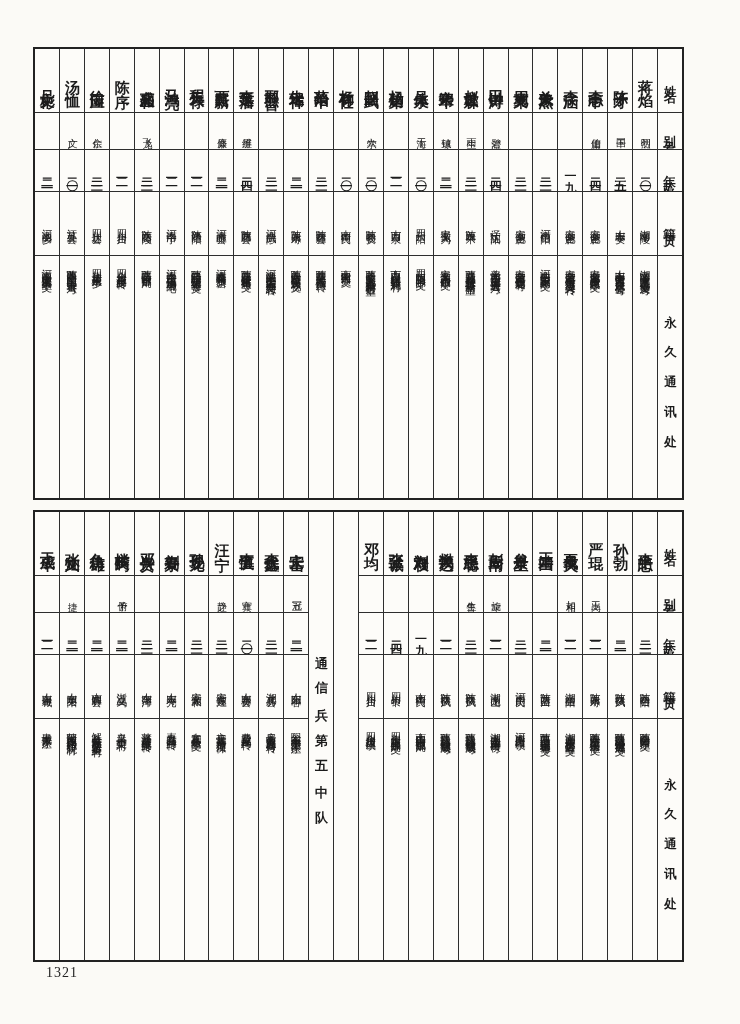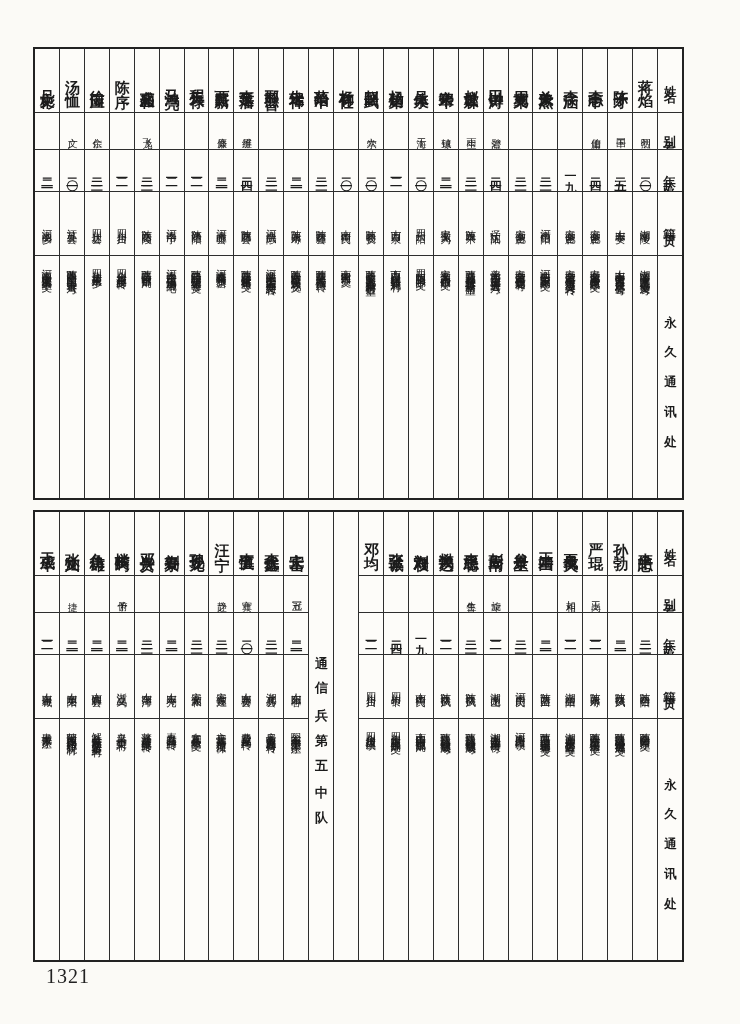--- a/index.html
+++ b/index.html
@@ -48,21 +48,21 @@
   .addr-cell .vtext{font-size:10.5px;letter-spacing:1.2px;line-height:1.02;}
   .header-name .vtext,.header-alias .vtext,.header-age .vtext,.header-native .vtext{
     font-size:12.5px;font-weight:700;letter-spacing:6px;
   }
   .header-addr .vtext{font-size:12.5px;font-weight:700;letter-spacing:30px;}
   .header-addr{align-items:center;}
   .unit-title .vtext{font-size:13px;font-weight:600;letter-spacing:26px;}
   #page-number{
     position:absolute;left:46px;top:965px;
     font-family:"Liberation Serif","DejaVu Serif",serif;
-    font-size:20px;color:#222;letter-spacing:1px;
+    font-size:14px;color:#222;letter-spacing:1px;
   }
 </style>
 </head>
 <body>
 
 <div class="roster" id="table-top">
     <div class="column">
       <div class="cell name-cell">
         <span class="vtext">吕文彬</span>
       </div>

